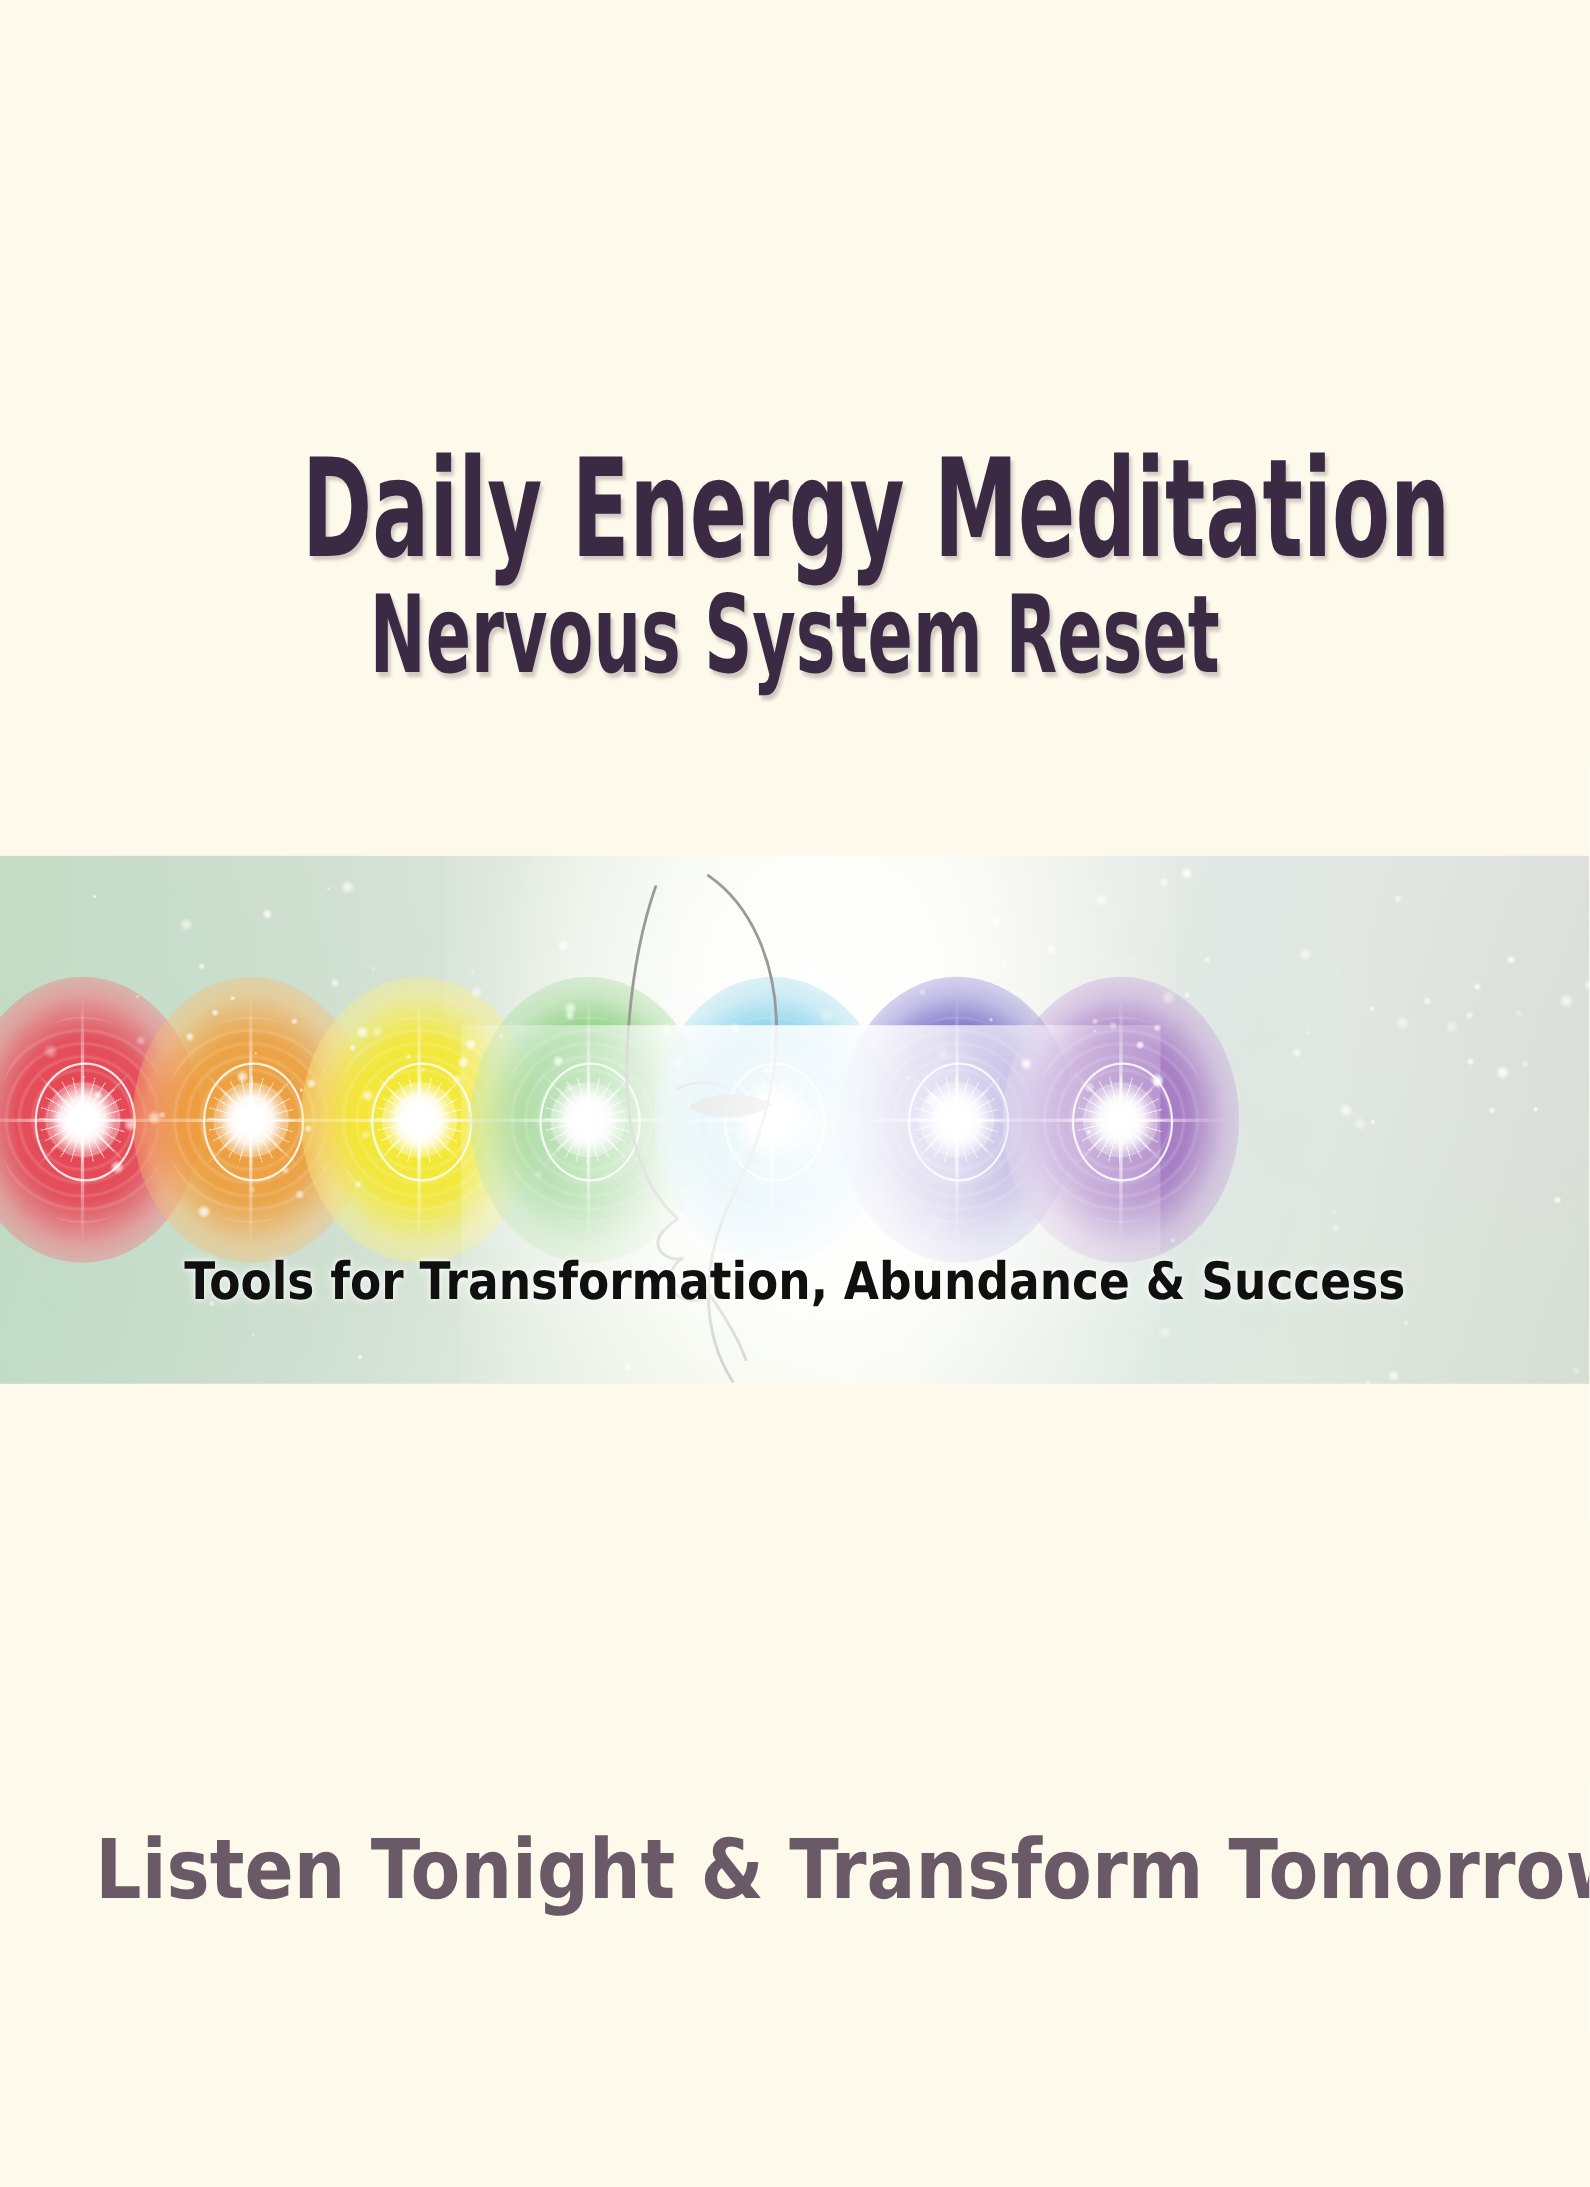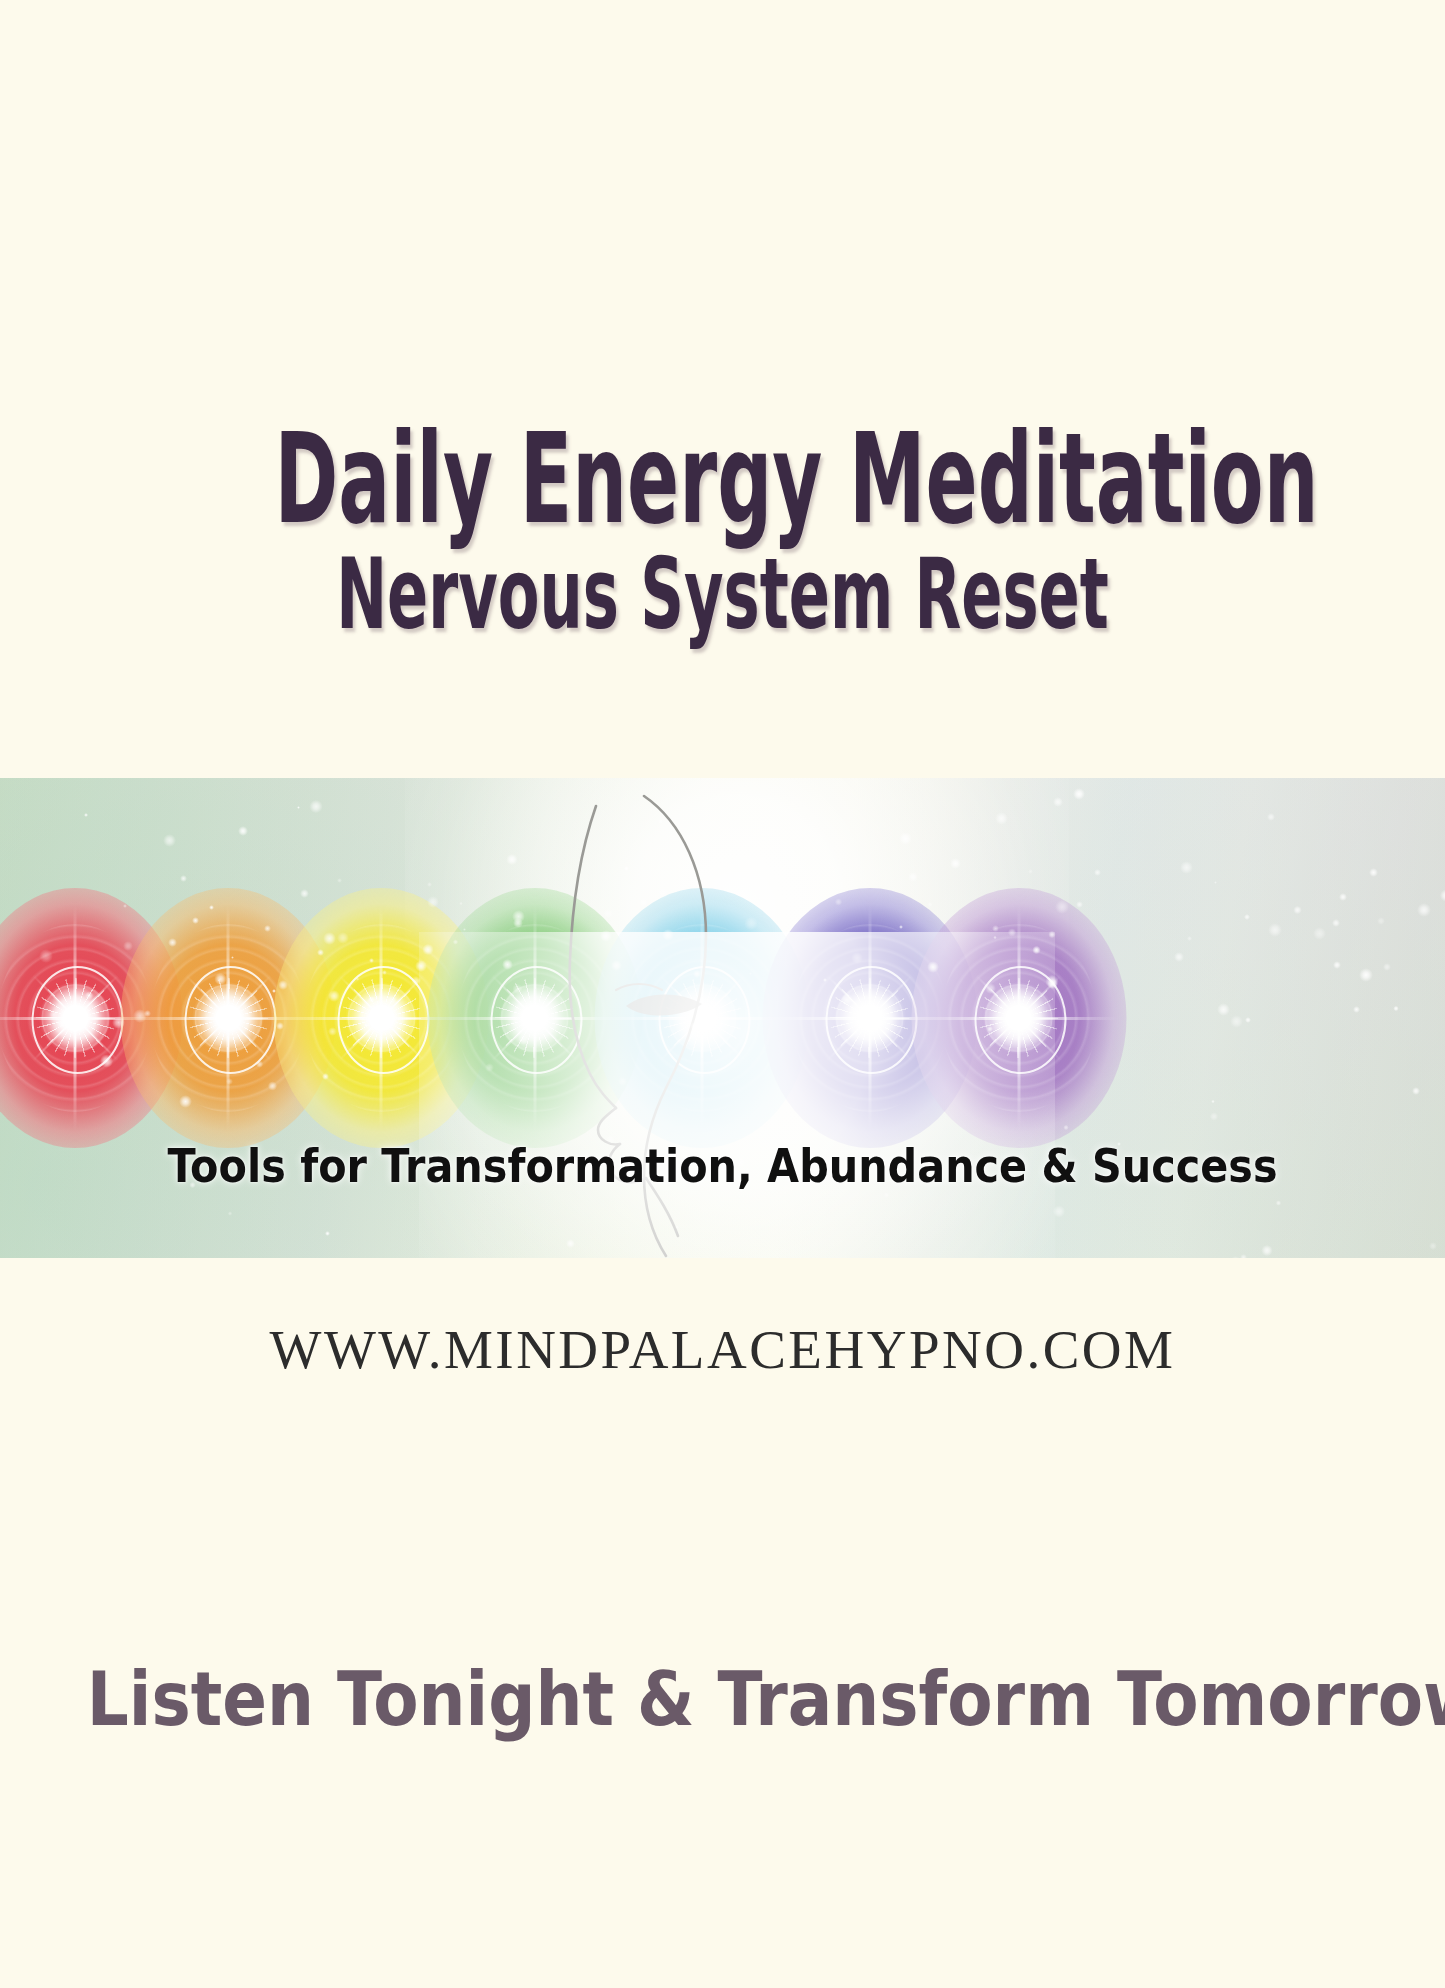--- a/index.html
+++ b/index.html
@@ -45,21 +45,21 @@
     transform: scaleX(0.80);
     transform-origin: center;
     text-shadow: 3px 3px 3px rgba(120,100,110,0.30);
     white-space: nowrap;
     margin-top: 4px;
   }
 
   
   .title-block {
     position: absolute;
-    top: 420px;
+    top: 404px;
     left: 0;
     width: 100%;
     text-align: center;
   }
   .main-title {
     font-family: "DejaVu Sans", sans-serif;
     font-weight: bold;
     font-size: 124px;
     line-height: 0.96;
     color: #3b2a44;
@@ -578,17 +578,16 @@
         <div class="spk" style="width: 13.5542px; height: 13.5542px; left: 12.356%; top: 66.0231%; opacity: 0.88;"></div>
         <div class="spk" style="width: 10.207px; height: 10.207px; left: 35.4997%; top: 29.118%; opacity: 0.73;"></div>
         <div class="spk" style="width: 10.7748px; height: 10.7748px; left: 72.481%; top: 41.8098%; opacity: 0.92;"></div>
       </div>
 
     <div class="band-gown"></div>
   </div>
 
   <div class="tagline">Tools for Transformation, Abundance &amp; Success</div>
 
-  <div class="url-line">WWW.MINDPALACEHYPNO.COM</div>
 
   <div class="cta-line">Listen Tonight &amp; Transform Tomorrow</div>
 
 </div>
 
 </body></html>

